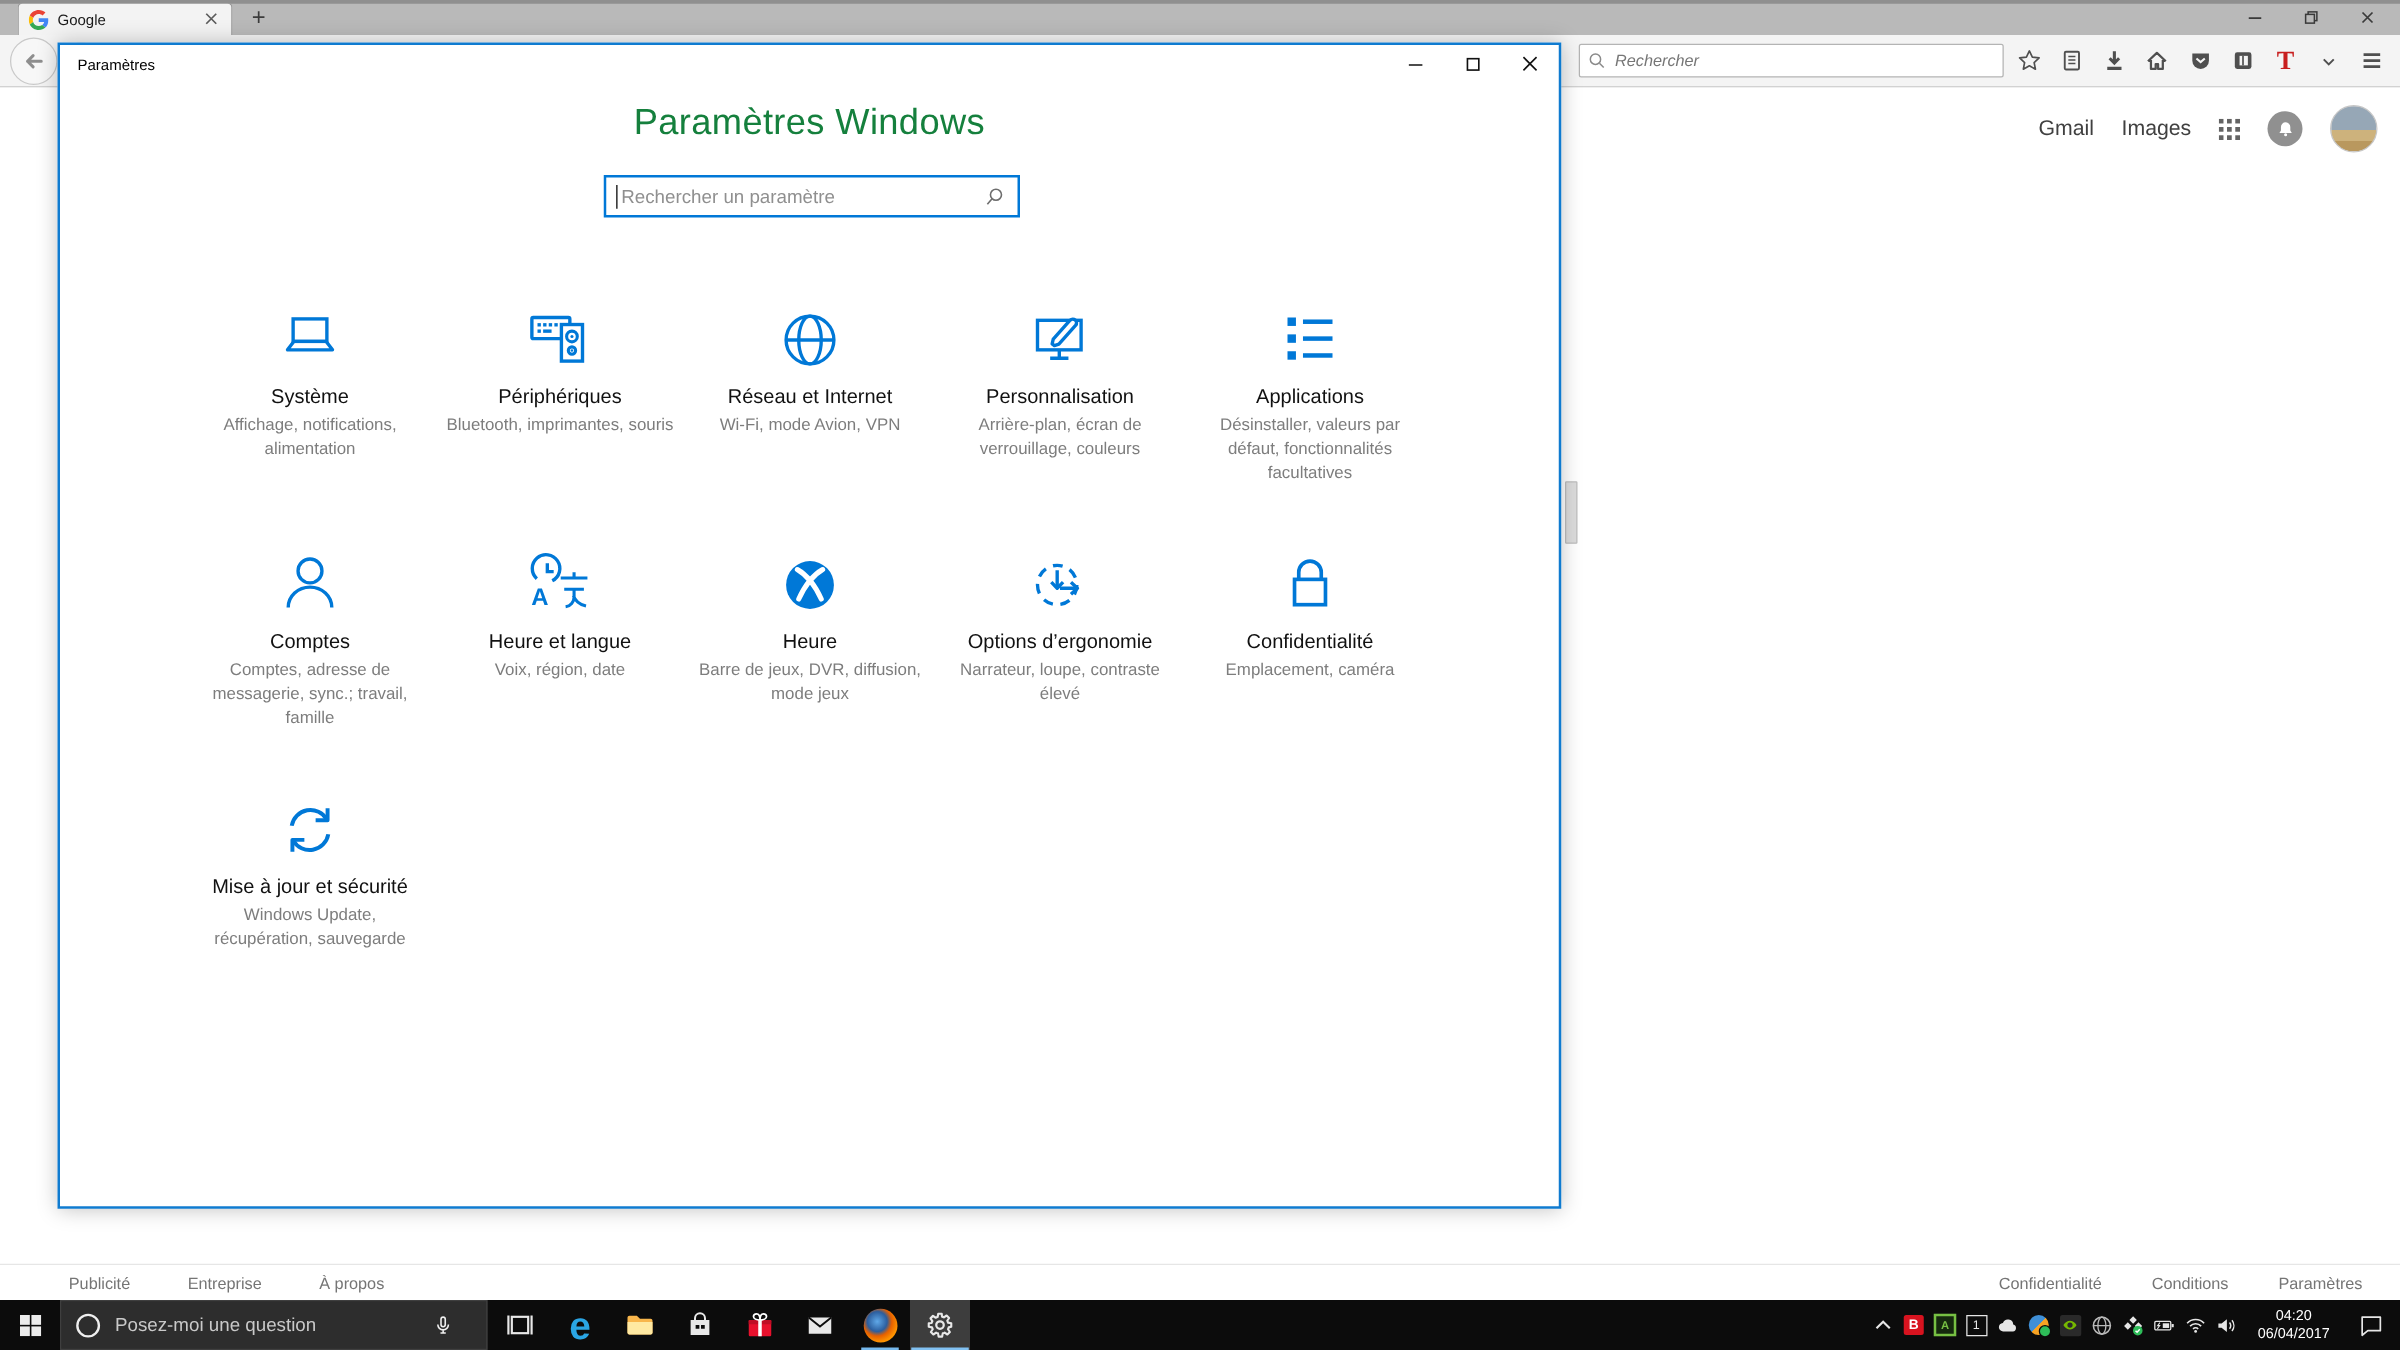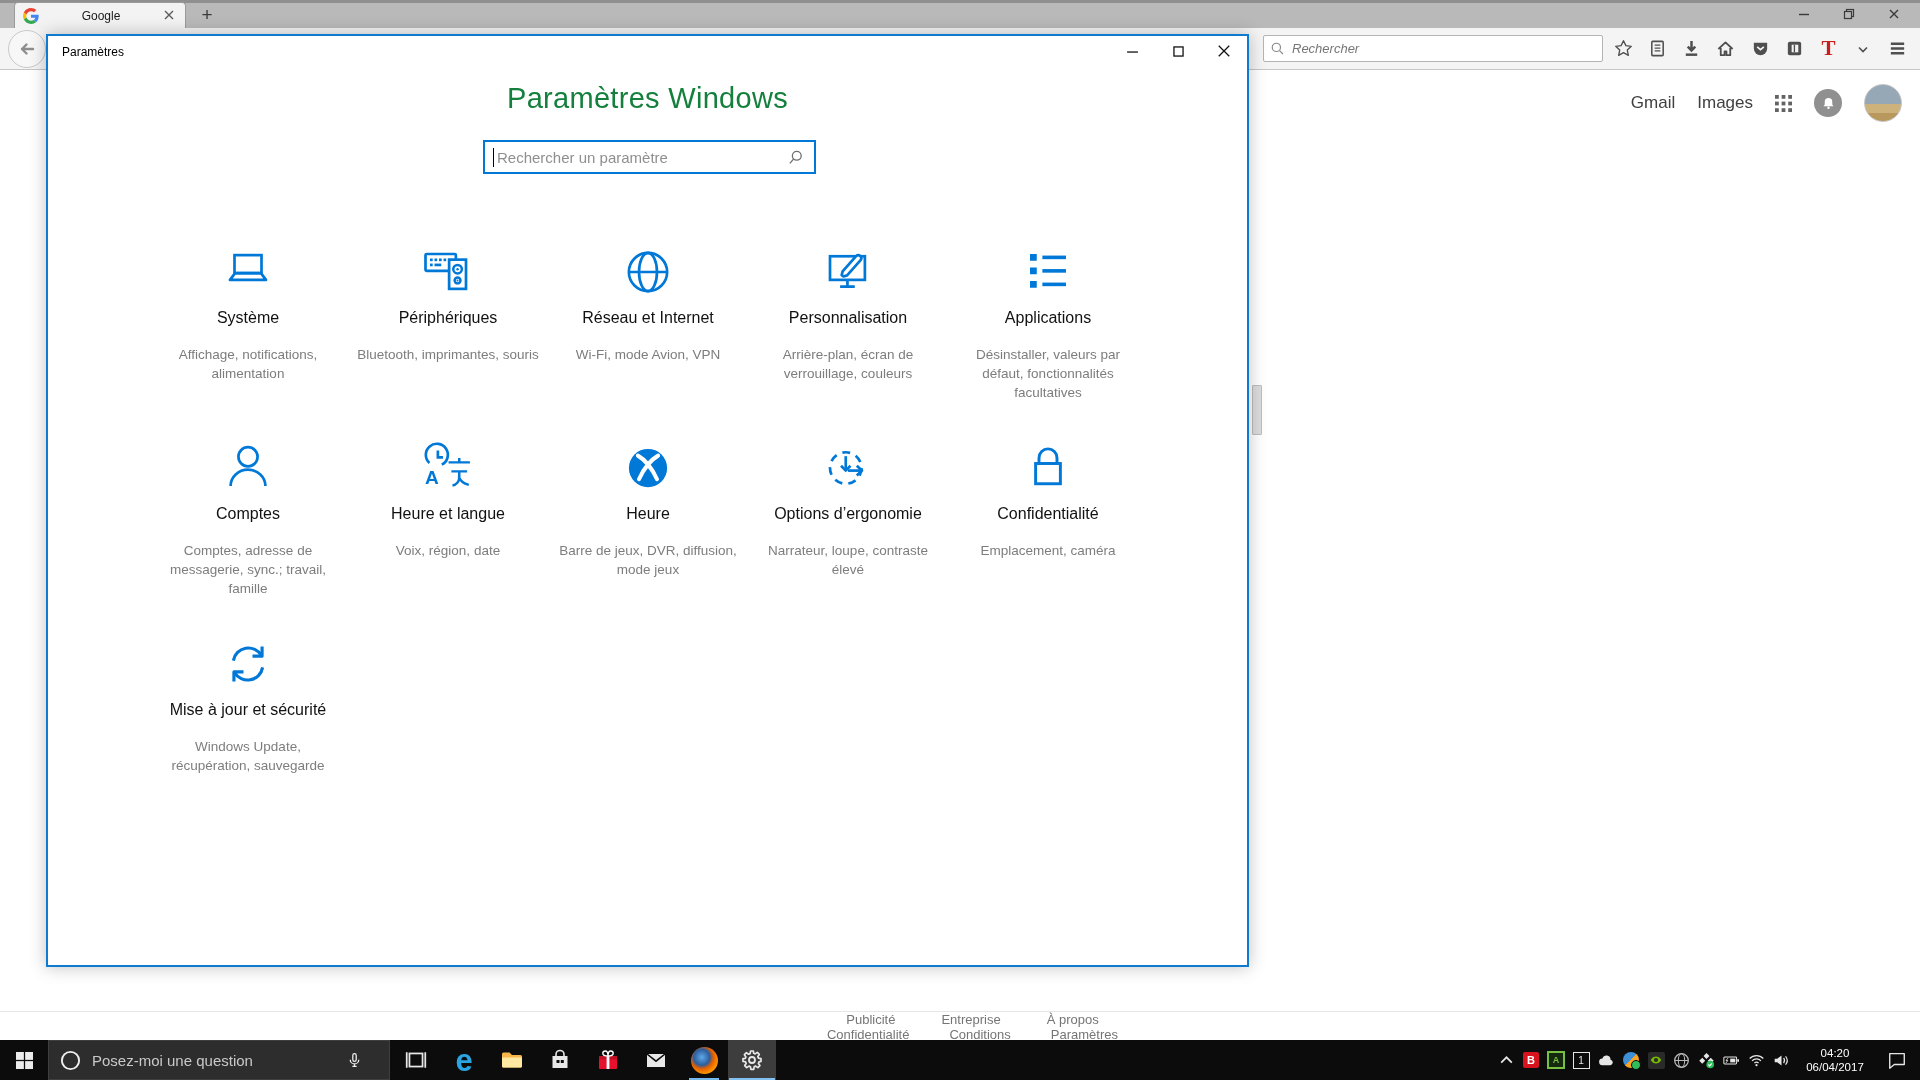--- a/index.html
+++ b/index.html
@@ -1,21 +1,21 @@
 <!DOCTYPE html>
 <html><head>
 <meta charset="utf-8">
 <style>
   html,body{margin:0;padding:0;}
   body{font-family:"Liberation Sans",sans-serif;-webkit-font-smoothing:antialiased;}
   #screen{position:relative;width:1920px;height:1080px;overflow:hidden;background:#ffffff;}
 
   
   #tabbar{position:absolute;left:0;top:0;width:1920px;height:28px;background:#b9b9b9;box-shadow:inset 0 3px 0 #8f8f8f;}
-  #tab{position:absolute;left:14px;top:2px;width:172px;height:26px;background:#f3f3f3;border:1px solid #9a9a9a;border-bottom:none;border-radius:4px 4px 0 0;display:flex;align-items:center;padding:0 8px;box-sizing:border-box;gap:7px;text-align:center;}
+  #tab{position:absolute;left:14px;top:2px;width:172px;height:26px;background:#f3f3f3;border:1px solid #9a9a9a;border-bottom:none;border-radius:4px 4px 0 0;display:flex;align-items:center;padding:0 8px;box-sizing:border-box;gap:7px;}
   #tab .tab-label{font-size:12px;color:#1a1a1a;flex:1;white-space:nowrap;overflow:hidden;}
   #tab .tab-close{color:#5c5c5c;width:14px;height:14px;}
   .newtab{position:absolute;left:194px;top:4px;width:26px;height:22px;display:flex;align-items:center;justify-content:center;color:#3c3c3c;font-size:19px;font-weight:300;}
   #ff-controls{position:absolute;right:4px;top:0;height:28px;display:flex;}
   #ff-controls .wbtn{width:45px;height:28px;display:flex;align-items:center;justify-content:center;color:#3a3a3a;}
   #navbar{position:absolute;left:0;top:28px;width:1920px;height:42px;background:#f4f4f4;border-bottom:1px solid #c6c6c6;box-sizing:border-box;}
   #back-btn{position:absolute;left:8px;top:2px;width:38px;height:38px;border-radius:50%;background:#f7f7f7;border:1px solid #c9c9c9;display:flex;align-items:center;justify-content:center;box-sizing:border-box;}
   #fwd-stub{position:absolute;left:50px;top:6px;width:30px;height:30px;border-radius:50%;background:#f7f7f7;border:1px solid #c9c9c9;box-sizing:border-box;}
   #ff-search{position:absolute;left:1263px;top:7px;width:340px;height:27px;background:#fff;border:1px solid #b4b4b4;border-radius:2px;display:flex;align-items:center;padding:0 6px;box-sizing:border-box;gap:5px;}
   #ff-search .ico{color:#8a8a8a;}
@@ -27,21 +27,21 @@
   .tbtn .taddon{font-family:"Liberation Serif",serif;font-weight:bold;font-size:21px;color:#c81e1e;line-height:1;}
   .ico svg{display:block;}
 
   
   #page{position:absolute;left:0;top:70px;width:1920px;height:970px;background:#fff;}
   #page-header{position:absolute;right:18px;top:14px;display:flex;align-items:center;gap:22px;}
   .glink{font-size:17px;color:#404040;}
   #apps-grid{color:#636363;}
   #bell{width:28px;height:28px;border-radius:50%;background:#909090;display:flex;align-items:center;justify-content:center;}
   #avatar{width:38px;height:38px;border-radius:50%;background:linear-gradient(#96a7b6 0 52%,#cdb27c 52% 78%,#b9985e 78% 100%);border:1px solid #c6c6c6;box-sizing:border-box;}
-  #page-footer{position:absolute;left:0;top:941px;width:1920px;height:29px;border-top:1px solid #e6e6e6;background:#fff;display:flex;align-items:center;justify-content:space-between;padding:0 30px 0 55px;box-sizing:border-box;flex-direction:column;}
+  #page-footer{position:absolute;left:0;top:941px;width:1920px;height:29px;border-top:1px solid #e6e6e6;background:#fff;display:flex;align-items:center;justify-content:space-between;padding:0 30px 0 55px;box-sizing:border-box;}
   #footer-left{display:flex;gap:46px;}
   #footer-right{display:flex;gap:40px;}
   .flink{font-size:13px;color:#757575;}
   #page-scrollbar{position:absolute;left:1252px;top:315px;width:10px;height:50px;background:#dcdcdc;border:1px solid #bdbdbd;border-radius:1px;box-sizing:border-box;}
 
   
   #settings-window{position:absolute;left:46px;top:34px;width:1203px;height:933px;background:#fff;border:2px solid #0f7bd0;box-sizing:border-box;box-shadow:0 0 16px rgba(0,0,0,.25);}
   #settings-titlebar{position:absolute;left:0;top:0;width:100%;height:32px;}
   #settings-title{position:absolute;left:14px;top:9px;font-size:12px;color:#000;}
   #settings-controls{position:absolute;right:0;top:0;display:flex;}
@@ -49,21 +49,21 @@
   #settings-heading{position:absolute;left:0;top:46px;width:100%;text-align:center;font-size:29px;font-weight:300;color:#15803d;letter-spacing:.3px;}
   #settings-search{position:absolute;left:435px;top:104px;width:333px;height:34px;border:2px solid #0078d7;box-sizing:border-box;display:flex;align-items:center;padding:0 10px 0 8px;}
   #settings-search .caret-line{width:1px;height:19px;background:#000;margin-right:3px;}
   #settings-search .ph{flex:1;font-size:15px;color:#8f8f8f;}
   #settings-search .ico{color:#6d6d6d;}
   #tiles{position:absolute;left:100px;top:196px;display:grid;grid-template-columns:repeat(5,200px);grid-auto-rows:196px;}
   .tile{width:192px;display:flex;flex-direction:column;align-items:center;text-align:center;padding-top:8px;box-sizing:border-box;justify-self:center;}
   .tile-ico{height:64px;display:flex;align-items:center;justify-content:center;color:#0078d7;}
   .tile-ico svg{width:54px;height:54px;}
   .tile-title{margin-top:5px;font-size:16px;color:#111;}
-  .tile-sub{margin-top:18px;font-size:13.5px;line-height:19px;color:#7d7d7d;max-width:186px;}
+  .tile-sub{margin-top:3px;font-size:13.5px;line-height:19px;color:#7d7d7d;max-width:186px;}
 
   
   #taskbar{position:absolute;left:0;top:1040px;width:1920px;height:40px;background:#0c0c0c;display:flex;align-items:stretch;}
   #start-btn{width:48px;display:flex;align-items:center;justify-content:center;color:#ececec;}
   #cortana-box{position:absolute;left:48px;top:0;width:342px;height:40px;background:#2d2d2d;border:1px solid #3f3f3f;box-sizing:border-box;display:flex;align-items:center;padding:0 26px 0 10px;gap:10px;}
   #cortana-box .ico{color:#efefef;}
   #cortana-text{flex:1;font-size:15px;color:#c9c9c9;white-space:nowrap;overflow:hidden;}
   #tb-apps{position:absolute;left:392px;top:0;height:40px;display:flex;}
   .tb-app{position:relative;width:48px;height:40px;display:flex;align-items:center;justify-content:center;color:#e8e8e8;}
   .tb-app svg{width:24px;height:24px;}

